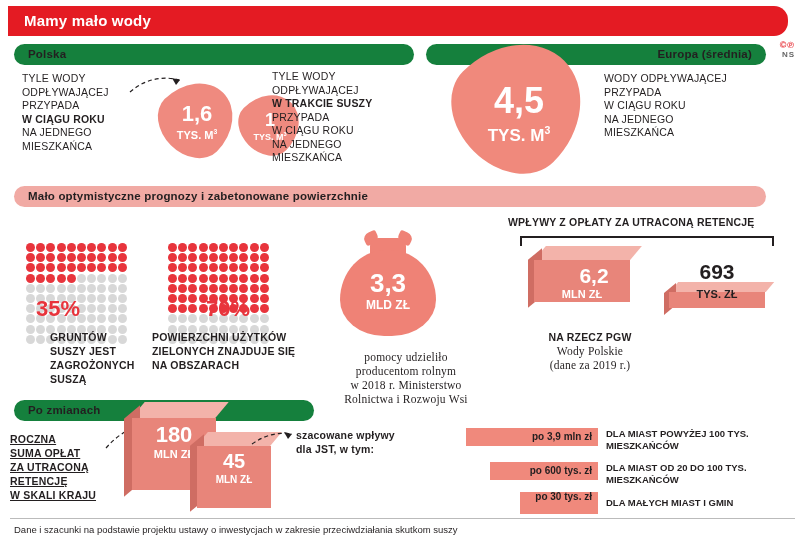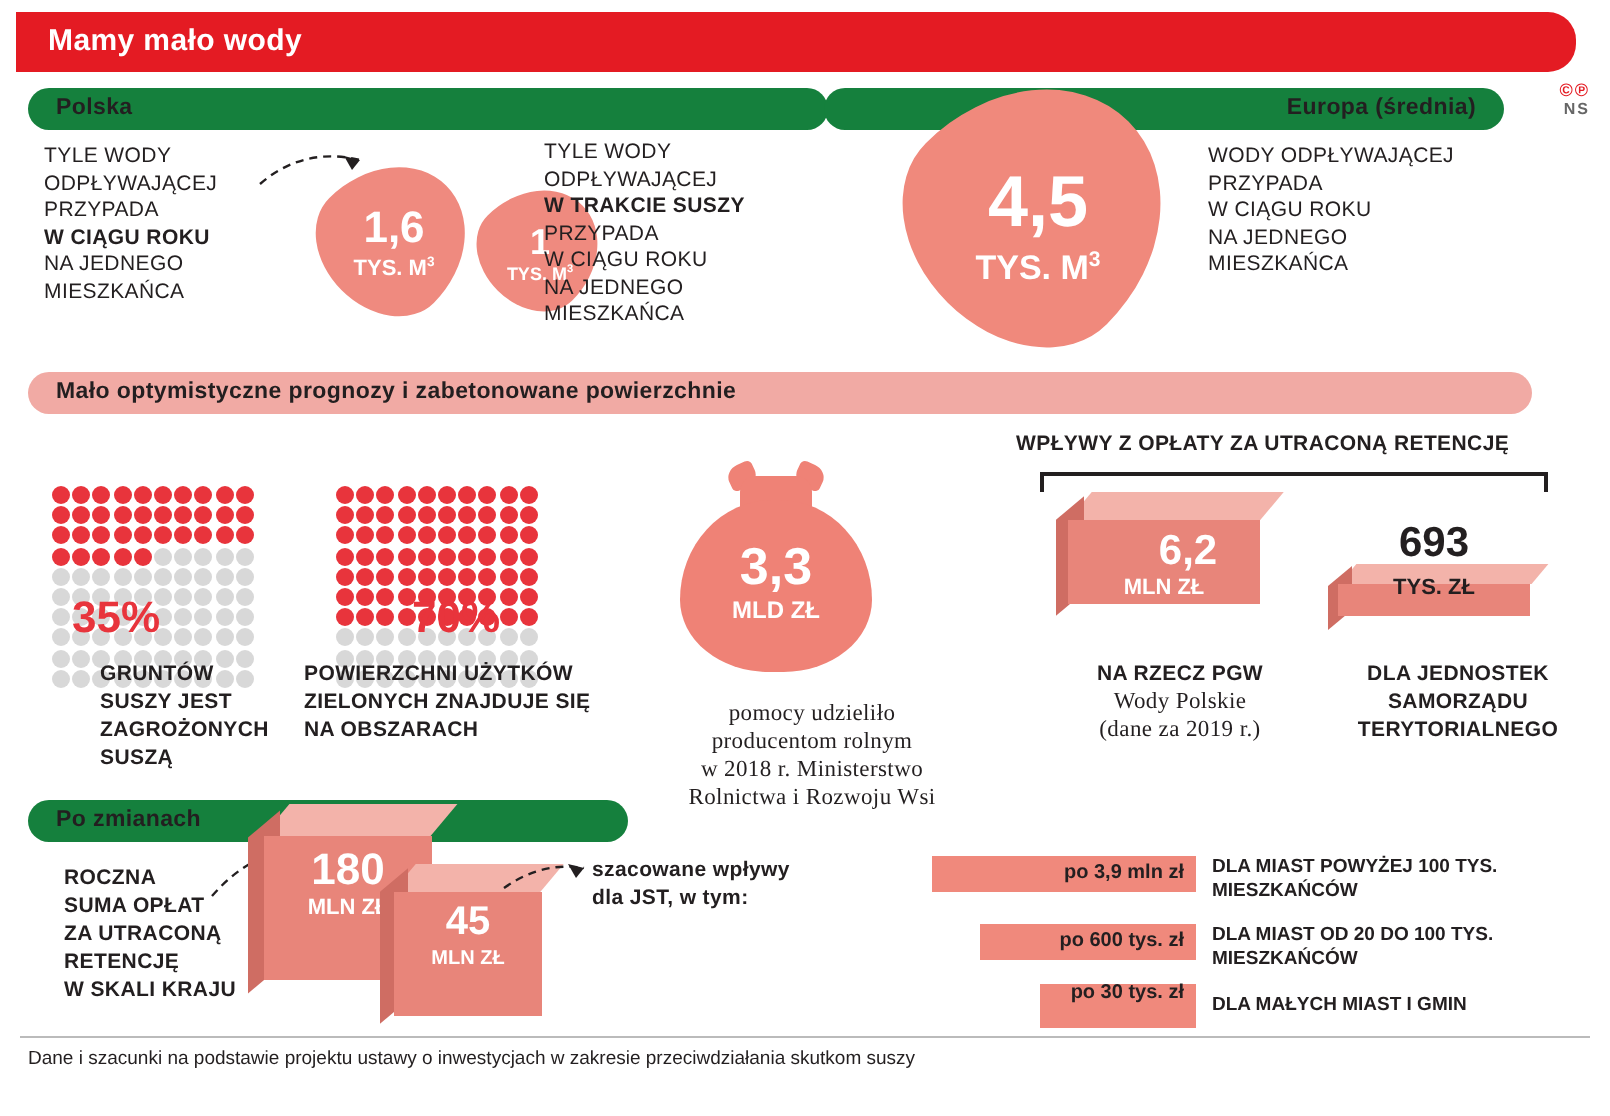--- a/index.html
+++ b/index.html
@@ -115,21 +115,21 @@
 
   <div class="logo">
     <div class="c1">©℗</div>
     <div class="c2">NS</div>
   </div>
 
   <div class="pill" style="left:14px;top:44px;width:400px;">
     <div class="lbl">Polska</div>
   </div>
 
-  <div class="pill" style="left:412px;top:44px;width:340px;">
+  <div class="pill" style="left:426px;top:44px;width:340px;">
     <div class="lbl" style="left:auto;right:14px;">Europa (średnia)</div>
   </div>
 
   <div class="txt" style="left:22px;top:72px;width:130px;">
     <div>TYLE WODY</div>
     <div>ODPŁYWAJĄCEJ</div>
     <div>PRZYPADA</div>
     <div style="font-weight:bold;">W CIĄGU ROKU</div>
     <div>NA JEDNEGO</div>
     <div>MIESZKAŃCA</div>
@@ -435,31 +435,26 @@
     <div>(dane za 2019 r.)</div>
   </div>
 
   <div class="block" style="left:664px;top:262px;width:110px;height:54px;">
     <div class="top" style="left:10px;top:20px;width:96px;height:10px;transform:skewX(-40deg);"></div>
     <div class="side" style="left:0;top:26px;width:12px;height:22px;transform:skewY(-40deg);"></div>
     <div class="face" style="left:5px;top:30px;width:96px;height:16px;"></div>
     <div class="bt" style="left:5px;top:-2px;width:96px;font-size:21px;color:#231f20;">693</div>
     <div class="bt" style="left:5px;top:26px;width:96px;font-size:11px;color:#231f20;">TYS. ZŁ</div>
   </div>
-  <div class="txt b" style="left:664px;top:330px;width:130px;text-align:center;line-height:14px;">
-    <div>DLA JEDNOSTEK</div>
-    <div>SAMORZĄDU</div>
-    <div>TERYTORIALNEGO</div>
-  </div>
 
   <div class="pill" style="left:14px;top:400px;width:300px;">
     <div class="lbl">Po zmianach</div>
   </div>
 
-  <div class="txt b" style="left:32px;top:432px;width:110px;line-height:14px;">
+  <div class="txt b" style="left:10px;top:432px;width:110px;line-height:14px;text-decoration:underline;">
     <div>ROCZNA</div>
     <div>SUMA OPŁAT</div>
     <div>ZA UTRACONĄ</div>
     <div>RETENCJĘ</div>
     <div>W SKALI KRAJU</div>
   </div>
 
   <svg class="arrow" style="left:104px;top:418px;" width="50" height="34">
     <path d="M2,30 C16,14 30,8 44,6" stroke="#231f20" stroke-width="1.2" fill="none" stroke-dasharray="4,3"></path>
     <path d="M44,6 l-8,-1 l4,7 z" fill="#231f20"></path>

